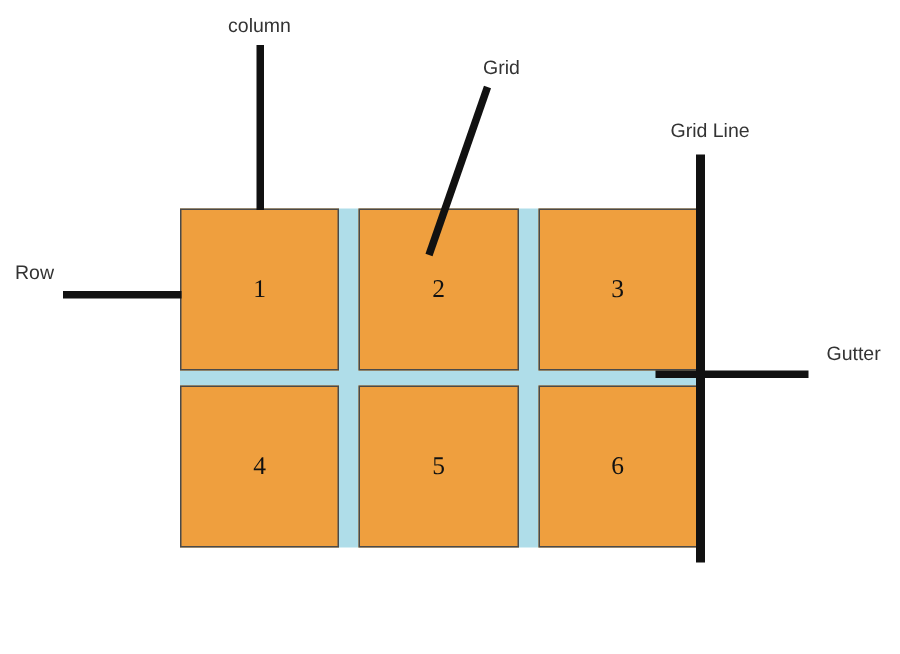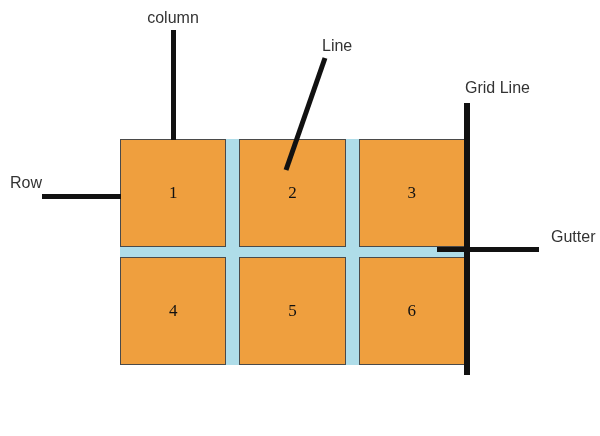--- a/index.html
+++ b/index.html
@@ -27,27 +27,27 @@
     border:1px solid #4A4A4A;
     display:flex;
     align-items:center;
     justify-content:center;
     font-family:"Liberation Serif", serif;
     font-size:17px;
     color:#111111;
   }
   .label{
     position:absolute;
-    font-size:16px;
+    font-size:13px;
     color:#333333;
     white-space:nowrap;
   }
   .label-column{ left:173px; top:9px; transform:translateX(-50%); }
   .label-cell{ left:322px; top:37px; }
-  .label-gridline{ left:447px; top:79px;margin-left:18px; }
+  .label-gridline{ left:447px; top:79px; }
   .label-row{ left:10px; top:174px; }
   .label-gutter{ left:551px; top:228px; }
   .pointer-svg{
     position:absolute; left:0; top:0;
     width:600px; height:436px;
     pointer-events:none;
   }
 </style>
 </head>
 <body>
@@ -70,18 +70,18 @@
     <line x1="325" y1="58" x2="286" y2="170" stroke="#111111" stroke-width="5"></line>
 
     <rect x="464" y="103" width="6" height="272" fill="#111111"></rect>
 
     <rect x="42" y="194" width="79" height="5" fill="#111111"></rect>
 
     <rect x="437" y="247" width="102" height="5" fill="#111111"></rect>
   </svg>
 
   <div class="label label-column">column</div>
-  <div class="label label-cell">Line</div>
+  <div class="label label-cell">Grid</div>
   <div class="label label-gridline">Grid Line</div>
   <div class="label label-row">Row</div>
   <div class="label label-gutter">Gutter</div>
 
 </div>
 
 </body></html>

